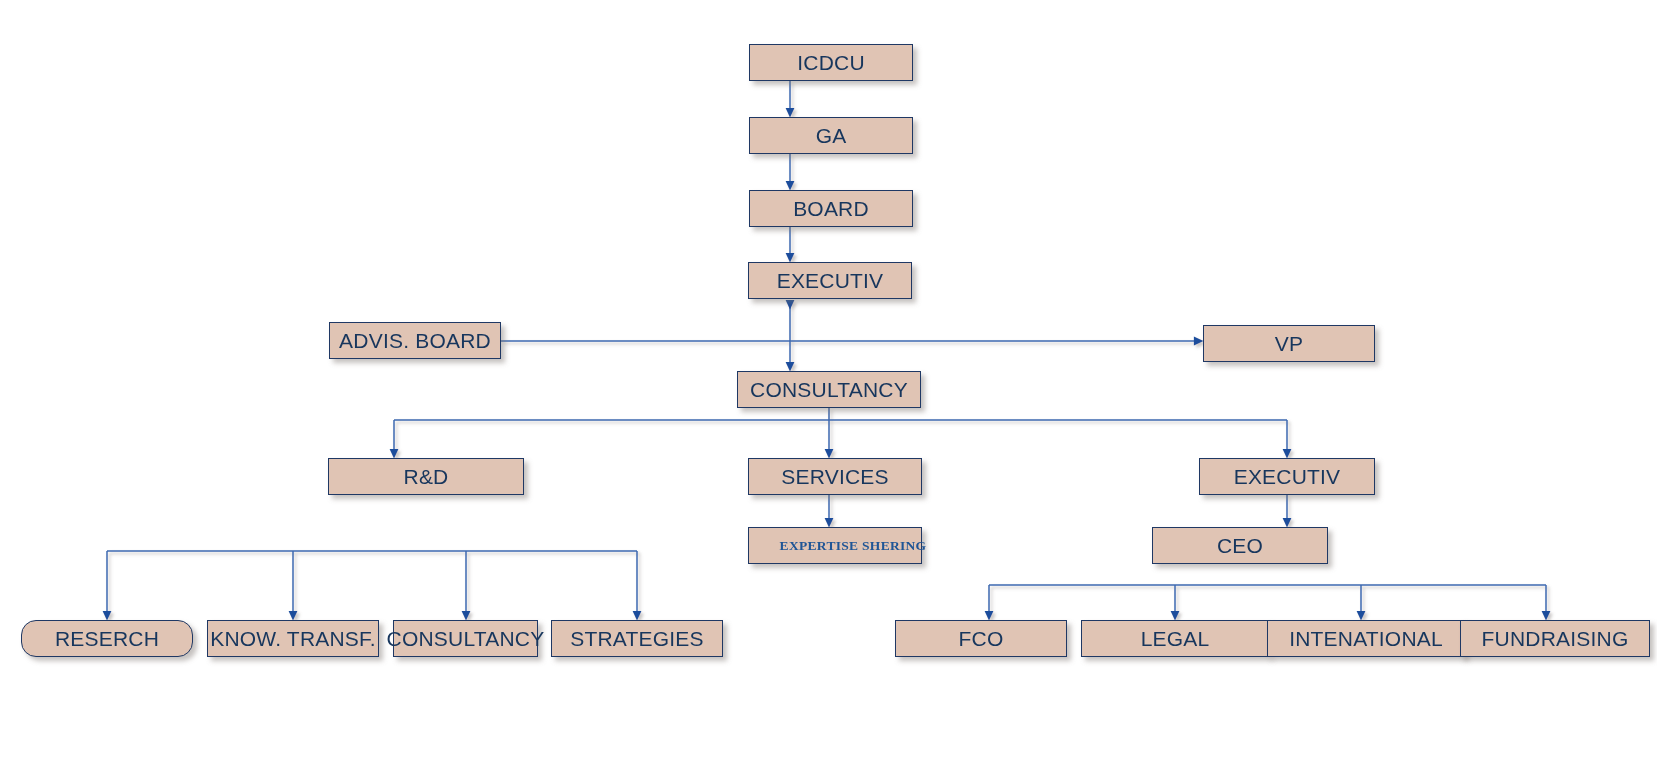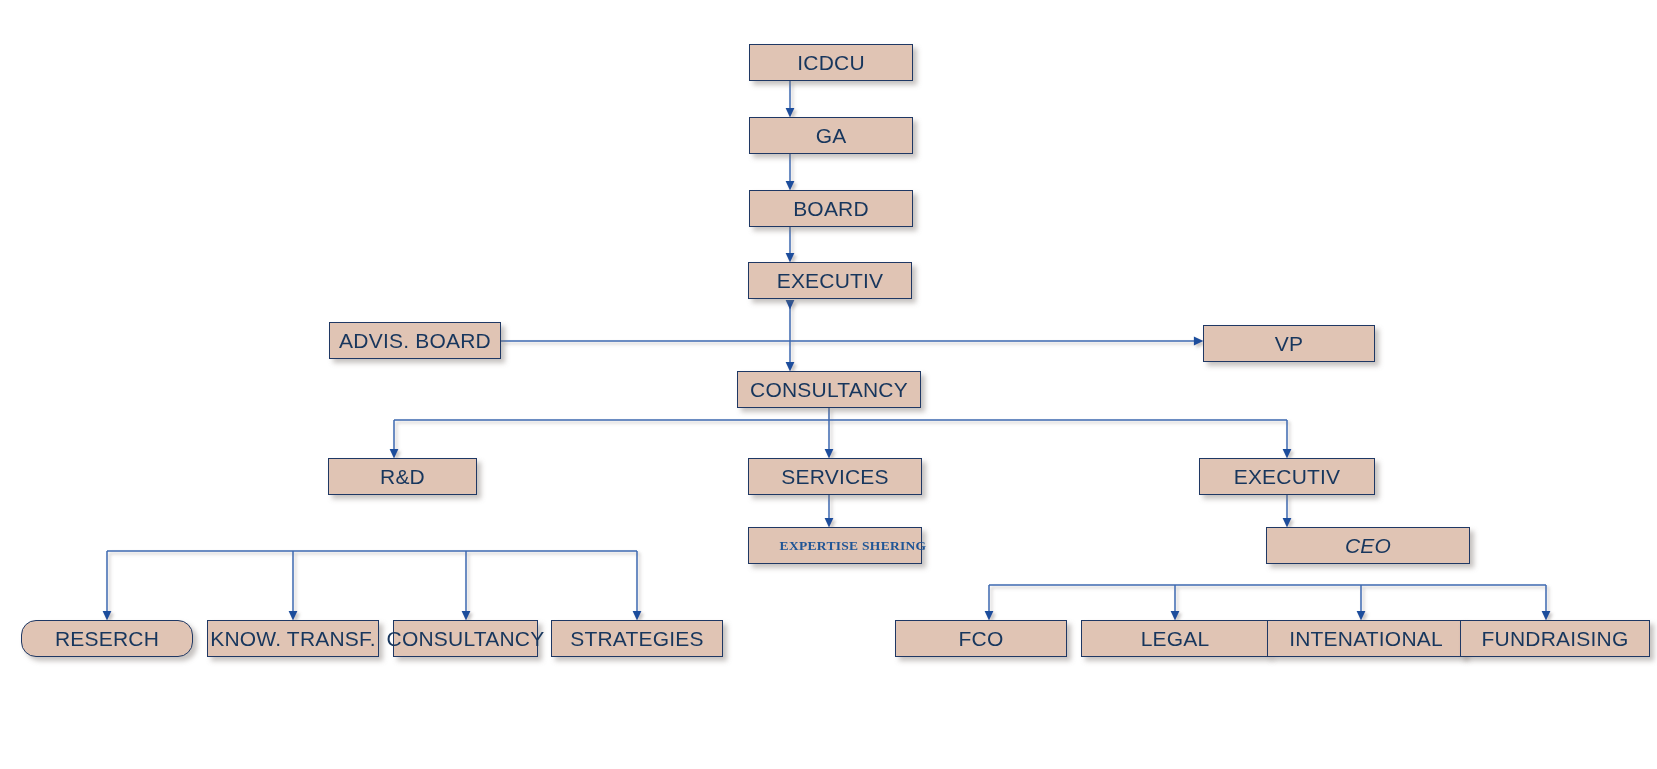--- a/index.html
+++ b/index.html
@@ -98,25 +98,25 @@
     </g>
   </svg>
 
   <div class="node" style="left: 749px; top: 44px; width: 164px; height: 37px;">ICDCU</div>
   <div class="node" style="left: 749px; top: 117px; width: 164px; height: 37px;">GA</div>
   <div class="node" style="left: 749px; top: 190px; width: 164px; height: 37px;">BOARD</div>
   <div class="node" style="left: 748px; top: 262px; width: 164px; height: 37px;">EXECUTIV</div>
   <div class="node" style="left: 329px; top: 322px; width: 172px; height: 37px;">ADVIS. BOARD</div>
   <div class="node" style="left: 1203px; top: 325px; width: 172px; height: 37px;">VP</div>
   <div class="node" style="left: 737px; top: 371px; width: 184px; height: 37px;">CONSULTANCY</div>
-  <div class="node" style="left: 328px; top: 458px; width: 149px; height: 37px;">R&amp;D</div>
+  <div class="node" style="left: 328px; top: 458px; width: 196px; height: 37px;">R&amp;D</div>
   <div class="node" style="left: 748px; top: 458px; width: 174px; height: 37px;">SERVICES</div>
   <div class="node" style="left: 1199px; top: 458px; width: 176px; height: 37px;">EXECUTIV</div>
   <div class="node serif" style="left: 748px; top: 527px; width: 174px; height: 37px; padding-left: 36px;">EXPERTISE SHERING</div>
-  <div class="node" style="left: 1266px; top: 527px; width: 204px; height: 37px; font-style: italic;">CEO</div>
+  <div class="node" style="left: 1152px; top: 527px; width: 176px; height: 37px;">CEO</div>
   <div class="node" style="left: 21px; top: 620px; width: 172px; height: 37px; border-radius: 15px;">RESERCH</div>
   <div class="node" style="left: 207px; top: 620px; width: 172px; height: 37px;">KNOW. TRANSF.</div>
   <div class="node" style="left: 393px; top: 620px; width: 145px; height: 37px;">CONSULTANCY</div>
   <div class="node" style="left: 551px; top: 620px; width: 172px; height: 37px;">STRATEGIES</div>
   <div class="node" style="left: 895px; top: 620px; width: 172px; height: 37px;">FCO</div>
   <div class="node" style="left: 1081px; top: 620px; width: 188px; height: 37px;">LEGAL</div>
   <div class="node" style="left: 1267px; top: 620px; width: 198px; height: 37px;">INTENATIONAL</div>
   <div class="node" style="left: 1460px; top: 620px; width: 190px; height: 37px;">FUNDRAISING</div>
 
 </div>

